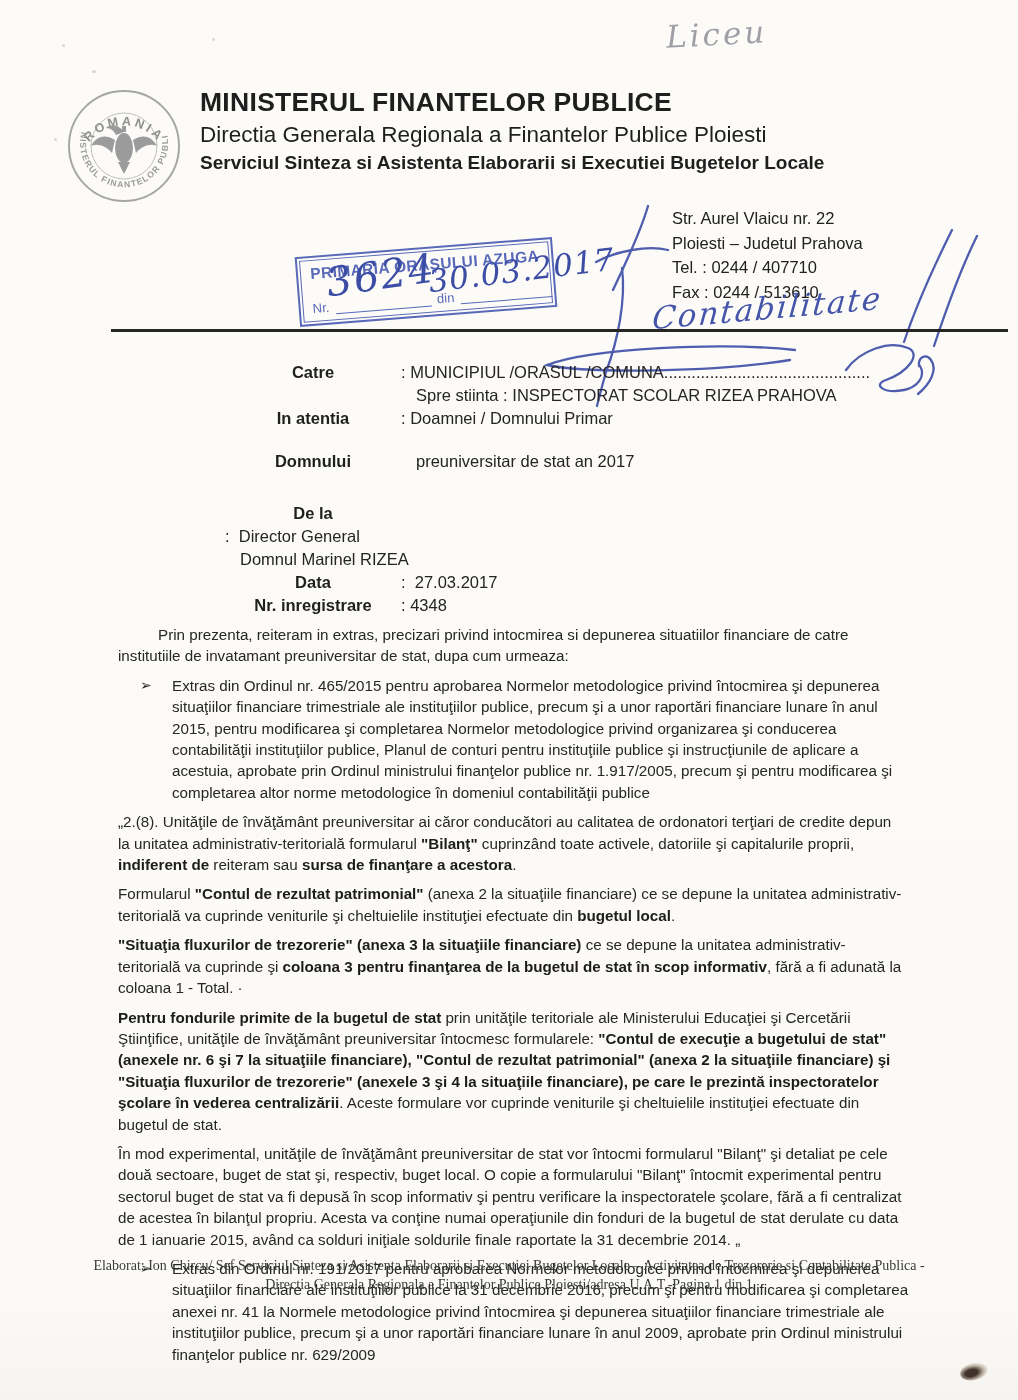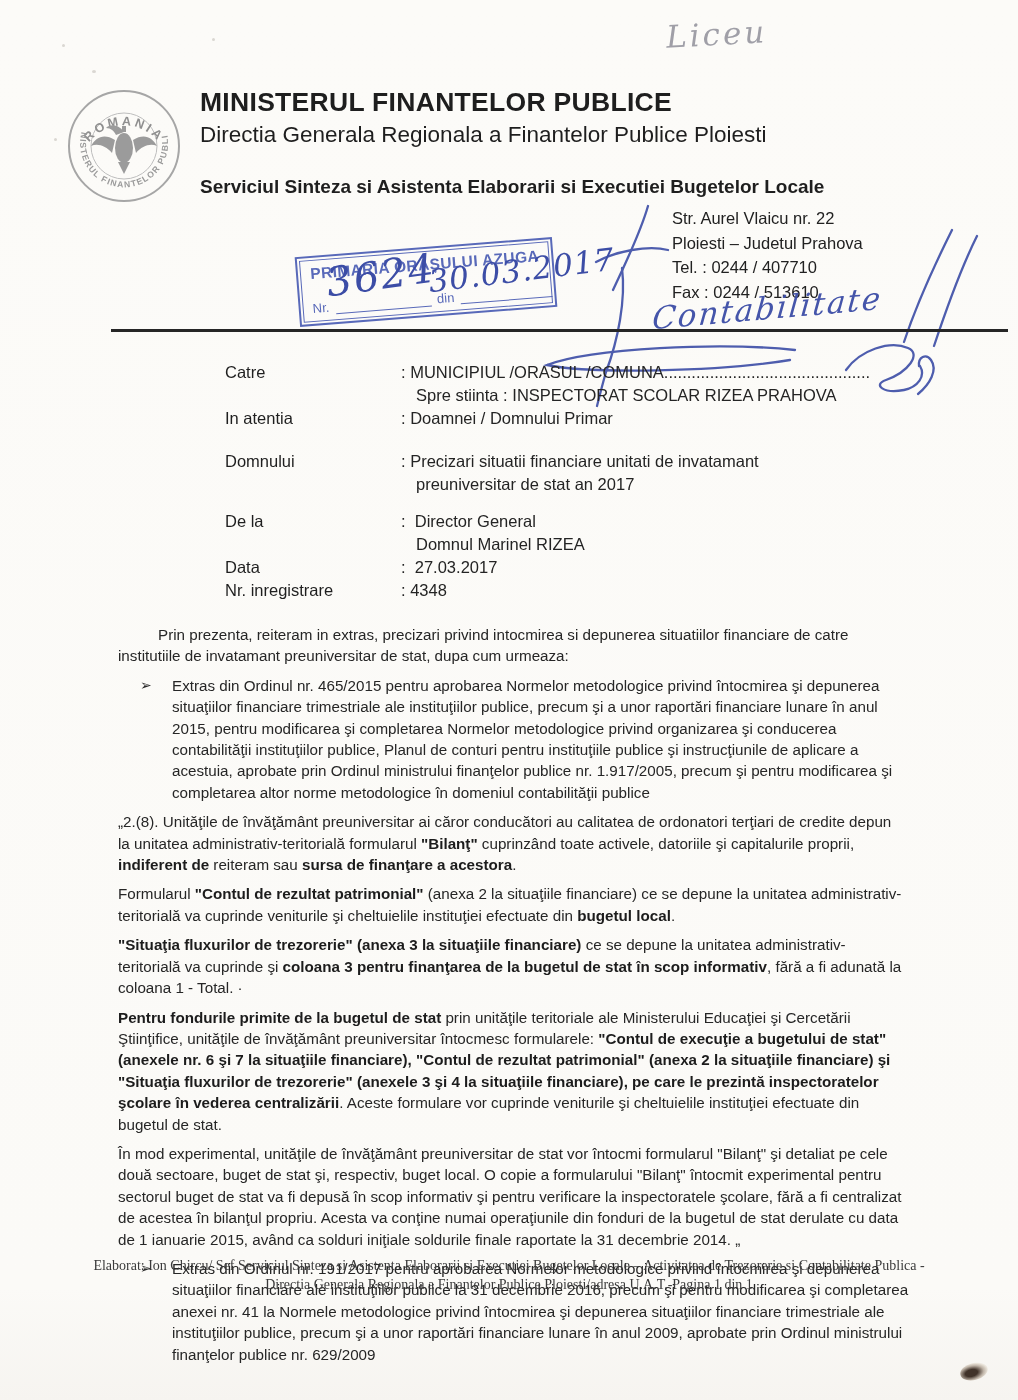--- a/index.html
+++ b/index.html
@@ -15,21 +15,21 @@
          color:#90909a;transform:rotate(-3deg);letter-spacing:3px;opacity:.85;}
 
   
   .seal{position:absolute;left:56px;top:82px;width:136px;height:128px;filter:blur(.3px);}
 
   
   .hdr{position:absolute;left:200px;top:86px;width:780px;color:#1e1e1e;}
   .hdr .l1{font-size:26.5px;font-weight:bold;letter-spacing:.3px;line-height:32px;}
   .hdr .l2{font-size:22.5px;font-weight:normal;line-height:29px;margin-top:2px;}
   .hdr .l3{font-size:22.5px;font-weight:bold;line-height:29px;}
-  .hdr .l4{font-size:19px;font-weight:bold;line-height:27px;margin-top:24px;}
+  .hdr .l4{font-size:19px;font-weight:bold;line-height:27px;}
 
   
   .stamp{position:absolute;left:297px;top:247px;width:254px;height:66px;
          transform:rotate(-4.5deg);border:2px solid #4b5db4;opacity:.92;}
   .stamp::before{content:"";position:absolute;inset:2px;border:1px solid #4b5db4;}
   .stamp-title{position:relative;margin-top:7px;text-align:center;font-size:15.5px;
                font-weight:600;color:#4b5db4;letter-spacing:.4px;}
   .stamp-row{position:relative;margin-top:18px;padding-left:12px;font-size:13px;
              color:#4b5db4;display:flex;align-items:flex-end;gap:6px;}
   .stamp-line{display:inline-block;border-bottom:1.5px solid #4b5db4;height:12px;}
@@ -44,24 +44,24 @@
 
   
   .rule{position:absolute;left:111px;top:329px;width:897px;height:3px;background:#262626;}
 
   
   .ink{position:absolute;left:0;top:0;pointer-events:none;}
 
   
   .fields{position:absolute;left:225px;top:361px;width:710px;font-size:16.5px;line-height:23px;}
   .frow{display:flex;}
-  .flabel{width:176px;font-weight:normal;color:#1f1f1f;flex:none;}
+  .flabel{width:176px;font-weight:bold;color:#1f1f1f;flex:none;text-align:center;}
   .fval{flex:1;white-space:pre-wrap;}
   .fval .cont{padding-left:15px;}
-  .gap20{margin-top:20px;} .gap14{margin-top:14px;}
+  .gap20{margin-top:20px;} .gap14{margin-top:29px;flex-direction:column;}
 
   
   .bodytxt{position:absolute;left:110px;top:616px;width:803px;font-size:15.2px;
            line-height:21.4px;color:#262626;}
   .para{margin:8px;}
   .para.findent{text-indent:40px;}
   .bullet{display:flex;}
   .bmark{flex:none;width:32px;padding-left:30px;font-size:14px;color:#2a2a2a;}
   .btext{flex:1;padding-right:4px;}
   b{color:#1c1c1c;}
@@ -156,21 +156,21 @@
       <div class="frow">
         <div class="flabel">Catre</div>
         <div class="fval"><div>: MUNICIPIUL /ORASUL /COMUNA.............................................</div><div class="cont">Spre stiinta : INSPECTORAT SCOLAR RIZEA PRAHOVA</div></div>
       </div>
       <div class="frow">
         <div class="flabel">In atentia</div>
         <div class="fval"><div>: Doamnei / Domnului Primar</div></div>
       </div>
       <div class="frow gap20">
         <div class="flabel">Domnului</div>
-        <div class="fval"><div>: Precizari situatii financiare unitati de invatamant</div><div class="cont">preuniversitar de stat an 2017</div></div>
+        <div class="fval"><div class="cont">preuniversitar de stat an 2017</div></div>
       </div>
       <div class="frow gap14">
         <div class="flabel">De la</div>
         <div class="fval"><div>:  Director General</div><div class="cont">Domnul Marinel RIZEA</div></div>
       </div>
       <div class="frow">
         <div class="flabel">Data</div>
         <div class="fval"><div>:  27.03.2017</div></div>
       </div>
       <div class="frow">

